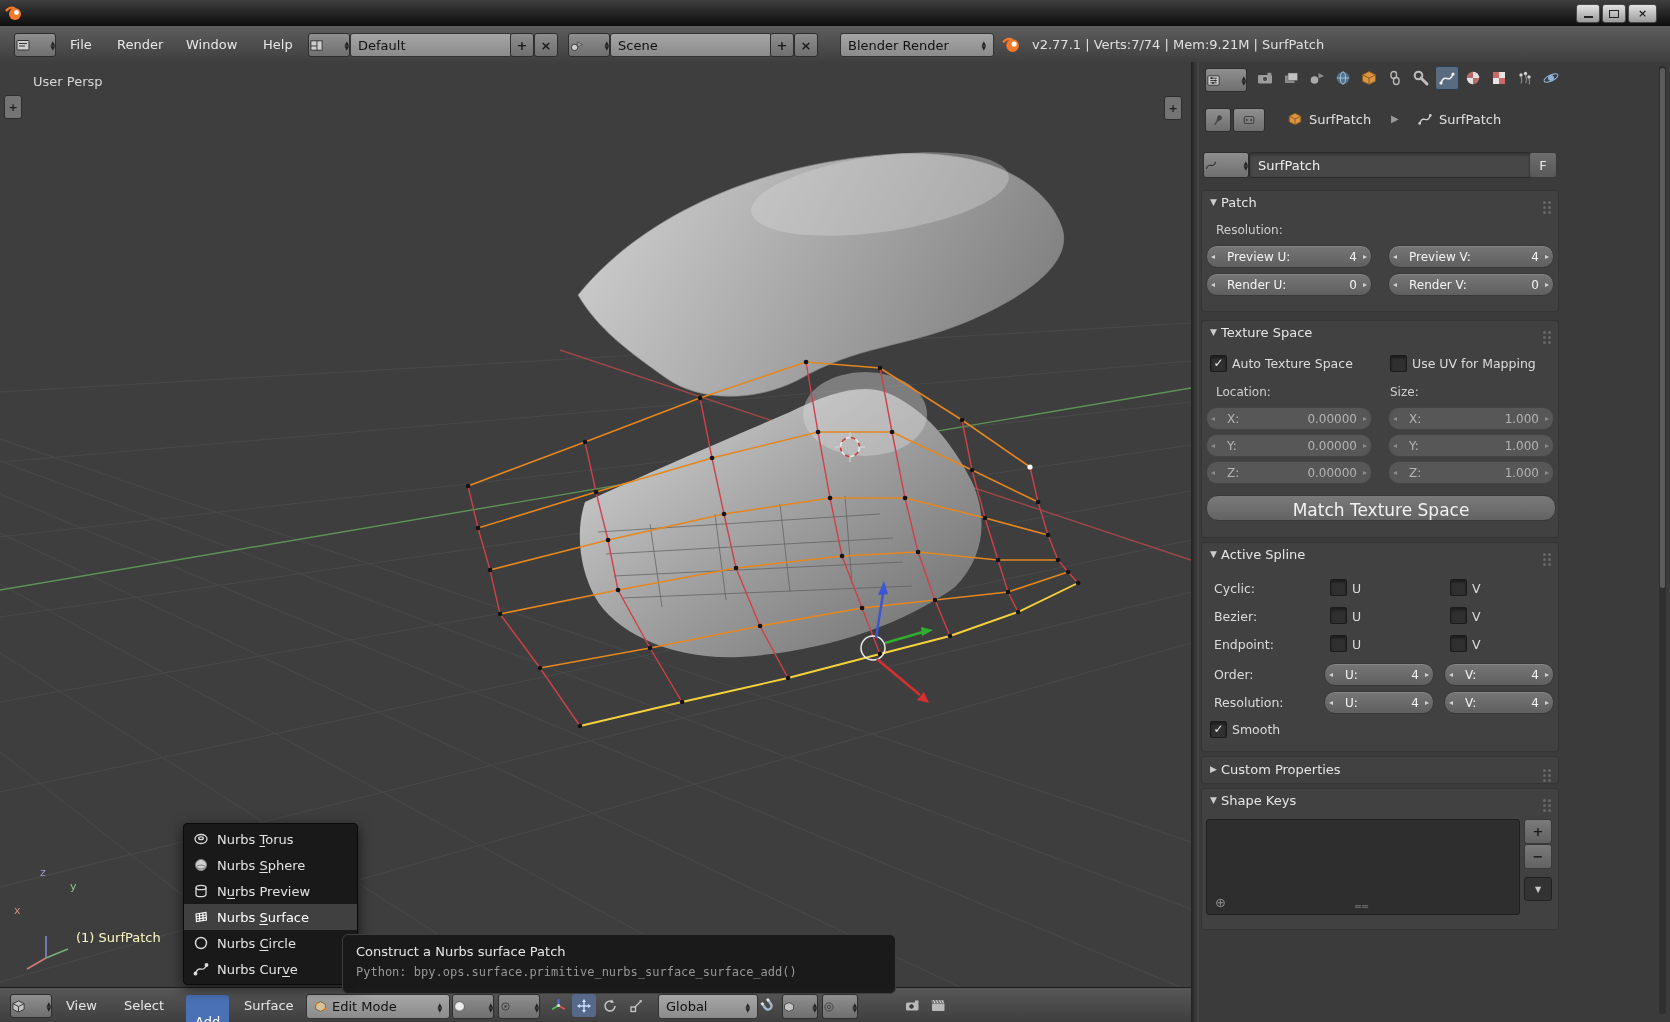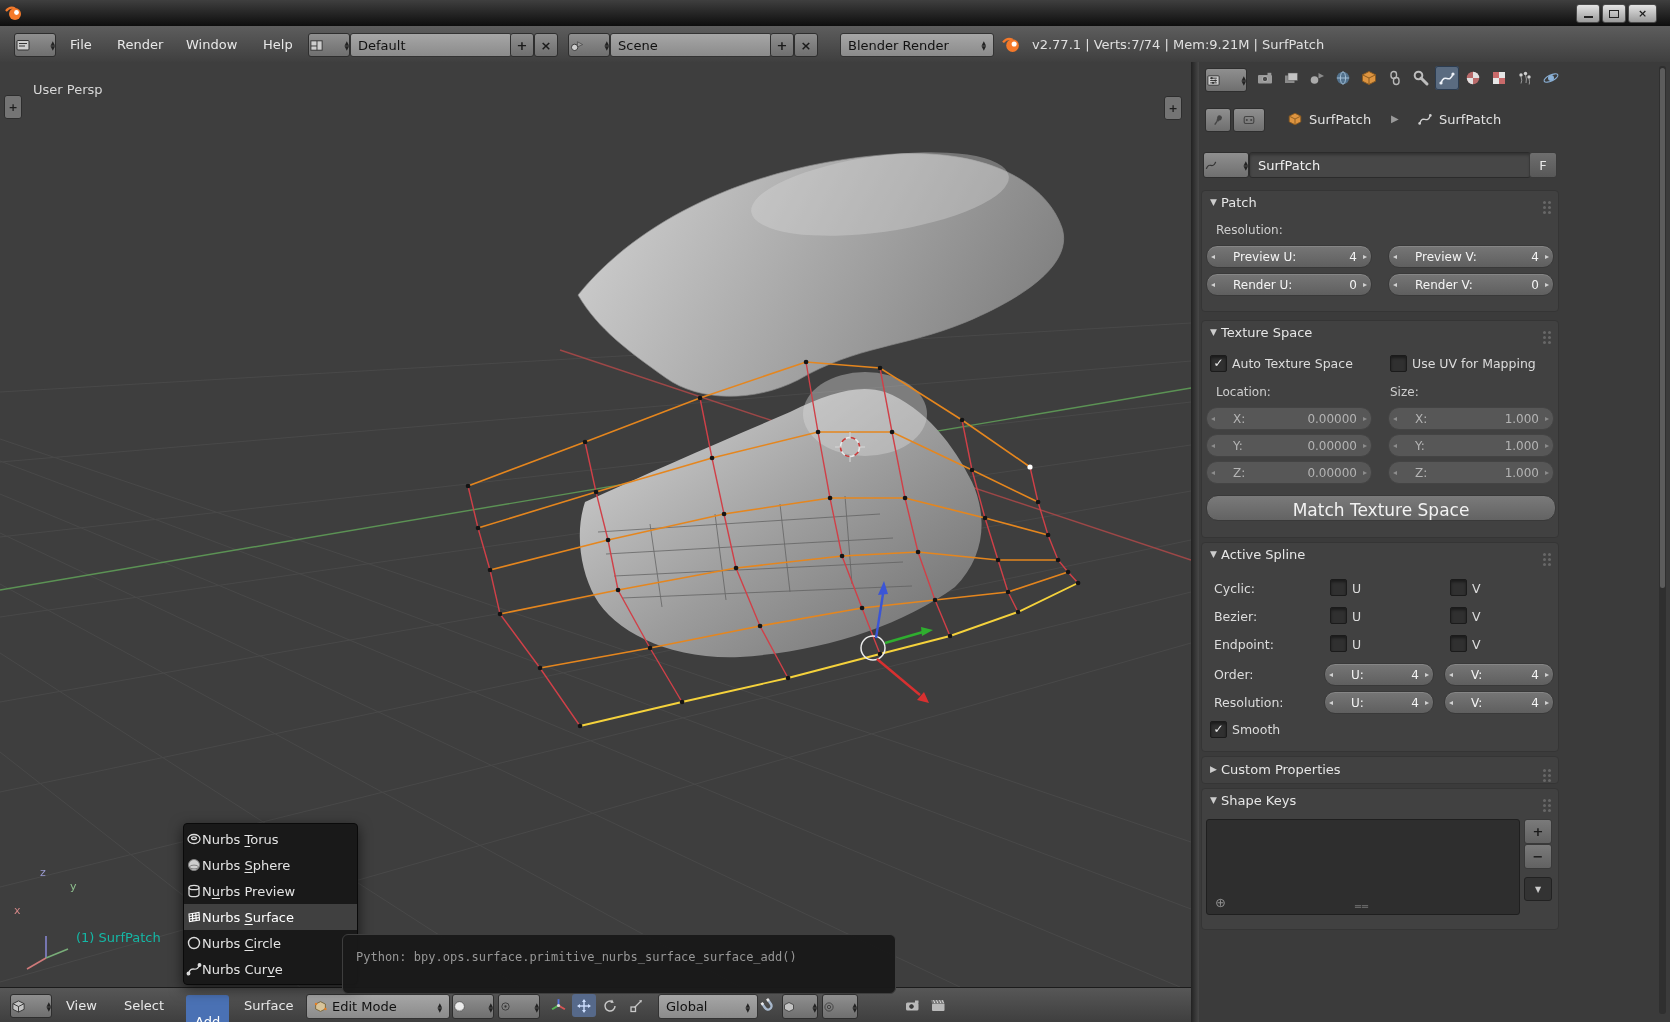--- a/index.html
+++ b/index.html
@@ -25,41 +25,41 @@
   .viewport{left:0;top:62px;width:1191px;height:925px;background:#3e3e3e;overflow:hidden}
   .vplabel{color:#d8d8d8;font-size:13px}
   .cornertab{width:16px;height:22px;background:rgba(160,160,160,.55);border:1px solid #2d2d2d;border-radius:3px;color:#1d1d1d;display:flex;align-items:center;justify-content:center;font-size:11px;font-weight:bold}
   .axlabel{font-size:11px}
   
   .viewheader{left:0;top:987px;width:1191px;height:35px;background:linear-gradient(#575757,#3e3e3e);border-top:1px solid #1c1c1c}
   .hl-menu{background:#4a71b4;color:#fff;border-radius:3px;padding:19px 9px}
   .iconbtn{width:24px;height:23px;display:flex;align-items:center;justify-content:center}
   
   .popup{left:183px;top:823px;width:173px;background:rgba(24,24,24,.97);border:1px solid #0a0a0a;border-radius:4px;box-shadow:0 4px 14px rgba(0,0,0,.6);padding:2px 0;z-index:50}
-  .mi{height:26px;display:flex;align-items:center;padding:0 2px;color:#e4e4e4;font-size:13px}
+  .mi{height:26px;display:flex;align-items:center;padding:0 9px;gap:8px;color:#e4e4e4;font-size:13px}
   .mi.hl{background:#404040;color:#fff}
   .mtext i{font-style:normal}
   .mtext .u{text-decoration:underline;text-underline-offset:2px}
   
   .tooltip{left:342px;top:934px;width:554px;height:60px;background:rgba(25,25,25,.96);border:1px solid #3e3e3e;border-radius:6px;z-index:60;padding:9px 13px;box-sizing:border-box}
   .ttl{color:#e8e8e8;font-size:13px}
   .tpy{color:#979797;font-size:12px;font-family:"DejaVu Sans Mono","Liberation Mono",monospace;margin-top:6px}
   
   .splitter{left:1191px;top:62px;width:8px;height:960px;background:linear-gradient(90deg,#222,#484848)}
   .rpanel{left:1199px;top:62px;width:471px;height:960px;background:#3b3b3b}
   .tabicon{width:24px;height:24px;border-radius:3px;display:flex;align-items:center;justify-content:center}
   .tabicon.active{background:#5a6b80;box-shadow:inset 0 0 0 1px #2c3c50}
   .panel{background:#414141;border:1px solid #353535;border-radius:4px;position:absolute}
   .phead{display:flex;align-items:center;height:22px;padding:0 4px;color:#e6e6e6;font-size:13px}
   .tri{width:15px;text-align:center;font-size:9px;color:#ccc}
   .grip{width:3px;height:3px;margin-left:auto;margin-right:8px;margin-top:0;background:#676767;border-radius:50%;box-shadow:5px 0 0 #676767,0 5px 0 #676767,5px 5px 0 #676767,0 -5px 0 #676767,5px -5px 0 #676767}
   .plabel{color:#cecece;font-size:12px;position:absolute}
   .numw{position:absolute;display:flex;align-items:center;height:23px;border-radius:11px;background:linear-gradient(#767676,#5f5f5f);border:1px solid #393939;box-shadow:inset 0 1px 0 rgba(255,255,255,.12);font-size:12px;color:#f4f4f4;box-sizing:border-box}
   .numw .na{font-size:8px;color:#d2d2d2;width:12px;text-align:center}
-  .numw .nl{margin-left:14px;white-space:nowrap}
+  .numw .nl{margin-left:8px;white-space:nowrap}
   .numw .nv{margin-left:auto;margin-right:2px}
   .numw.dis{background:#575757;box-shadow:none;color:#b4b4b4;border-color:#444}
   .numw.dis .na{color:#8d8d8d}
   .pillbtn{position:absolute;display:flex;align-items:flex-end;justify-content:center;height:24px;border-radius:12px;background:linear-gradient(#7a7a7a,#636363);border:1px solid #393939;color:#f2f2f2;font-size:17px}
   .cb{position:absolute;width:15px;height:15px;background:#303030;border:1px solid #1b1b1b;border-radius:2px;box-shadow:inset 0 2px 3px rgba(0,0,0,.45);color:#efefef;font-size:12px;line-height:14px;text-align:center}
   .cb i{font-style:normal}
   .cblabel{position:absolute;color:#dcdcdc;font-size:12.5px}
   .darkfield{background:#474747;border:1px solid #2b2b2b;border-radius:3px;box-shadow:inset 0 2px 3px rgba(0,0,0,.3);color:#f0f0f0;display:flex;align-items:center;padding:0 8px;font-size:13px}
   .listbox{background:#2e2e2e;border:1px solid #1f1f1f;border-radius:3px;position:absolute}
   .sidebtn{position:absolute;width:26px;display:flex;align-items:center;justify-content:center;background:linear-gradient(#7a7a7a,#626262);border:1px solid #393939;border-radius:3px;color:#1a1a1a;font-weight:bold}
@@ -265,31 +265,31 @@
         <polygon points="929,641 924,630 917,638" fill="#d83030"></polygon>
       </g>
 
       <g stroke-width="1.6">
         <line x1="46" y1="896" x2="46" y2="874" stroke="#8585cf"></line>
         <line x1="46" y1="896" x2="68" y2="887" stroke="#79ad79"></line>
         <line x1="46" y1="896" x2="27" y2="907" stroke="#cf7a7a"></line>
       </g>
     </svg>
 
-    <span class="abs vplabel" style="left:33px;top:20px">User Persp</span>
+    <span class="abs vplabel" style="left:33px;top:12px">User Persp</span>
     <div class="abs cornertab" style="left:4px;top:33px">
         <span>+</span>
       </div>
     <div class="abs cornertab" style="left:1164px;top:34px">
         <span>+</span>
       </div>
     <span class="abs axlabel" style="left:40px;top:804px;color:#9a9ad0">z</span>
     <span class="abs axlabel" style="left:70px;top:818px;color:#8fc08f">y</span>
     <span class="abs axlabel" style="left:14px;top:842px;color:#d08585">x</span>
-    <span class="abs vplabel" style="left:76px;top:868px;color:#14b8a6">(1) SurfPatch</span>
+    <span class="abs vplabel" style="left:76px;top:868px;color:#fef9c3">(1) SurfPatch</span>
   </div>
 
   <div class="abs popup">
     <div class="mi">
       <span>
           <svg width="16" height="16" viewBox="0 0 16 16" fill="none" stroke="#dcdcdc" stroke-width="1.3">
             <ellipse cx="8" cy="8" rx="6" ry="4.5"></ellipse>
             <ellipse cx="8" cy="7.2" rx="2.4" ry="1.4"></ellipse>
           </svg>
         </span>
@@ -339,20 +339,21 @@
             <path d="M2.5 12.5 C6 3 10 13 13.5 4"></path>
             <circle cx="2.5" cy="12.5" r="1.3" fill="#dcdcdc"></circle>
             <circle cx="13.5" cy="4" r="1.3" fill="#dcdcdc"></circle>
           </svg>
         </span>
       <span class="mtext"><i>Nurbs Cur</i><i class="u">v</i><i>e</i></span>
     </div>
   </div>
 
   <div class="abs tooltip">
+    <div class="ttl">Construct a Nurbs surface Patch</div>
     <div class="tpy">Python: bpy.ops.surface.primitive_nurbs_surface_surface_add()</div>
   </div>
 
   <div class="abs viewheader">
     <div class="abs hw" style="left:10px;top:6px;width:40px;height:22px">
       <svg width="15" height="15" viewBox="0 0 16 16">
           <path d="M8 2 L14 5 V11 L8 14 L2 11 V5 Z" fill="#c4c4c4" stroke="#333"></path>
           <path d="M2 5 L8 8 L14 5 M8 8 V14" stroke="#333" fill="none"></path>
         </svg>
       <span class="updn">

